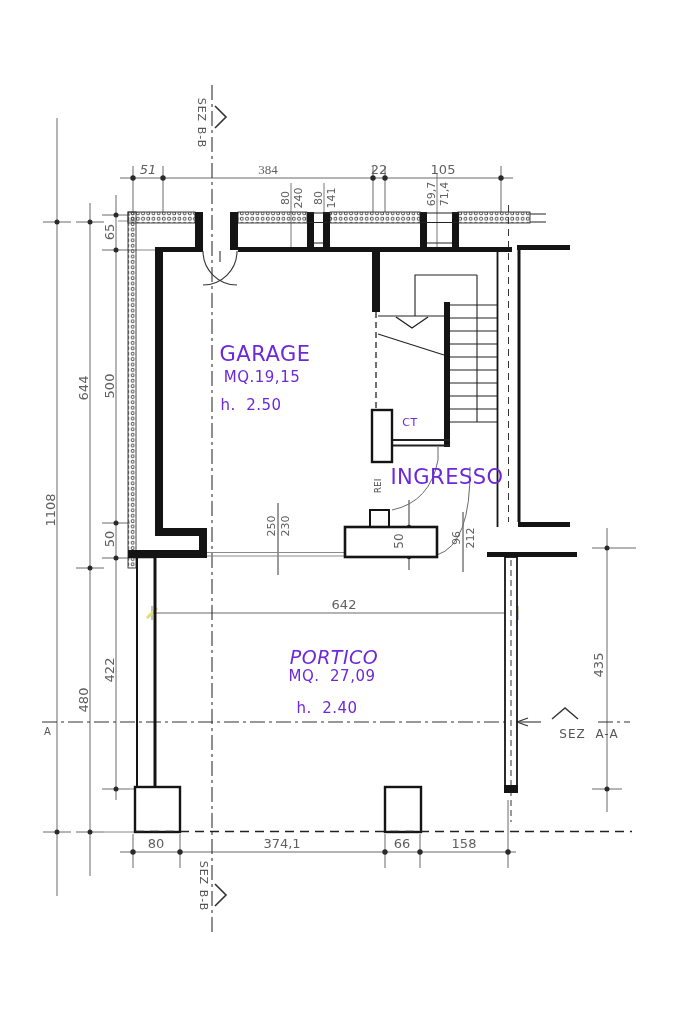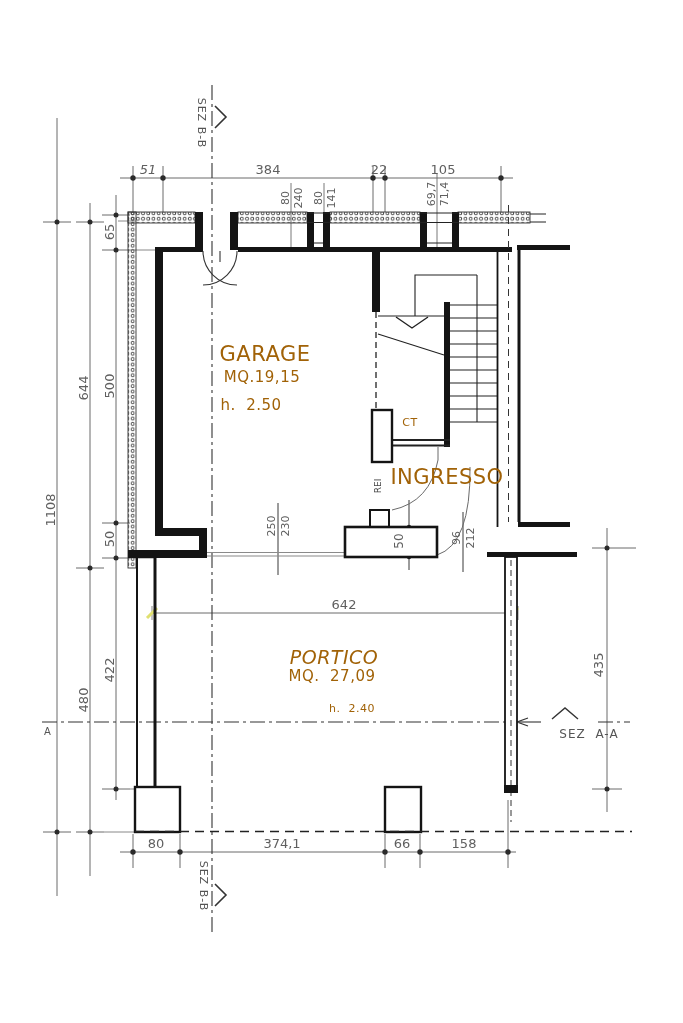--- a/index.html
+++ b/index.html
@@ -4,21 +4,21 @@
 <style>
   html,body{margin:0;padding:0;background:#ffffff;}
   .plan{position:relative;width:683px;height:1023px;background:#ffffff;overflow:hidden;
         font-family:"DejaVu Sans",sans-serif;}
   .plan svg{position:absolute;left:0;top:0;}
   .lbl{position:absolute;transform:translate(-50%,-50%);white-space:pre;
        color:#5f5f5f;font-size:13px;line-height:1;}
   .rot{transform:translate(-50%,-50%) rotate(-90deg);}
   .rot90{transform:translate(-50%,-50%) rotate(90deg);}
   .pair{font-size:11px;}
-  .room{color:#a16207;letter-spacing:.5px;}
+  .room{color:#6d28d9;letter-spacing:.5px;}
   .sec{color:#555555;font-size:11px;letter-spacing:1px;}
 </style>
 </head>
 <body>
 
 <div class="plan">
 
 <svg width="683" height="1023" viewBox="0 0 683 1023">
   <defs>
     <pattern id="stipple" width="5.2" height="5.4" patternUnits="userSpaceOnUse">
@@ -240,31 +240,31 @@
     <rect x="504" y="785" width="14" height="8" fill="#141414"></rect>
   </g>
 </svg>
 
 <div class="lbl room" style="left:265px;top:354px;font-size:21px;">GARAGE</div>
 <div class="lbl room" style="left:262px;top:377px;font-size:15px;">MQ.19,15</div>
 <div class="lbl room" style="left:251px;top:405px;font-size:15px;">h.  2.50</div>
 <div class="lbl room" style="left:447px;top:477px;font-size:21px;">INGRESSO</div>
 <div class="lbl room" style="left:334px;top:657px;font-size:19px;font-style:italic;">PORTICO</div>
 <div class="lbl room" style="left:332px;top:676px;font-size:15px;text-align:right;">MQ.  27,09</div>
-<div class="lbl room" style="left:327px;top:708px;font-size:11px;margin-left:25px;">h.  2.40</div>
+<div class="lbl room" style="left:327px;top:708px;font-size:15px;">h.  2.40</div>
 <div class="lbl room" style="left:410px;top:422px;font-size:11px;">CT</div>
 <div class="lbl rot" style="left:378px;top:486px;font-size:9px;color:#444;">REI</div>
 
 <div class="lbl rot90 sec" style="left:201px;top:123px;">SEZ B-B</div>
 <div class="lbl rot90 sec" style="left:203px;top:886px;">SEZ B-B</div>
 <div class="lbl sec" style="left:570px;top:734px;font-size:12px;margin-left:19px;">SEZ  A-A</div>
 <div class="lbl sec" style="left:48px;top:732px;font-size:10px;">A</div>
 
 <div class="lbl" style="left:148px;top:169px;font-style:italic;">51</div>
-<div class="lbl" style="left:268px;top:169px;">384</div>
+<div class="lbl" style="left:268px;top:169px;font-family:Liberation Serif, serif;">384</div>
 <div class="lbl" style="left:379px;top:169px;">22</div>
 <div class="lbl" style="left:443px;top:169px;">105</div>
 <div class="lbl rot pair" style="left:285px;top:198px;">80</div>
 <div class="lbl rot pair" style="left:298px;top:198px;">240</div>
 <div class="lbl rot pair" style="left:318px;top:198px;">80</div>
 <div class="lbl rot pair" style="left:331px;top:198px;">141</div>
 <div class="lbl rot pair" style="left:431px;top:194px;">69,7</div>
 <div class="lbl rot pair" style="left:444px;top:194px;">71,4</div>
 
 <div class="lbl rot" style="left:50px;top:510px;">1108</div>

